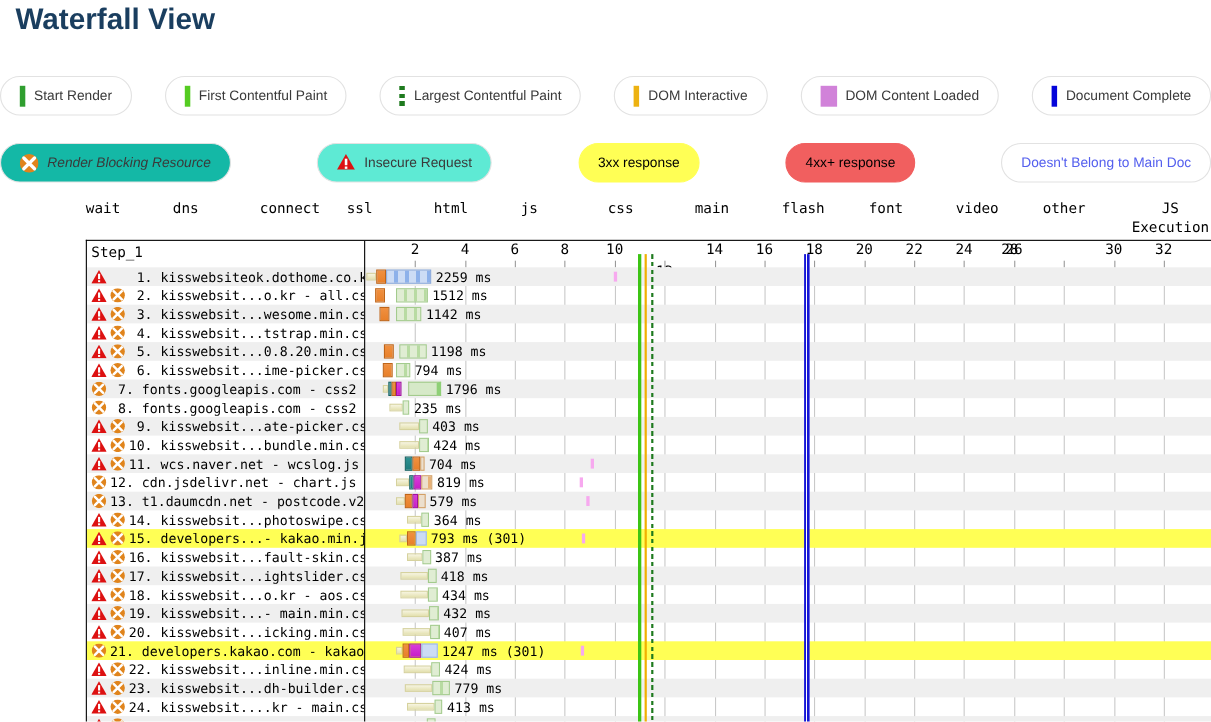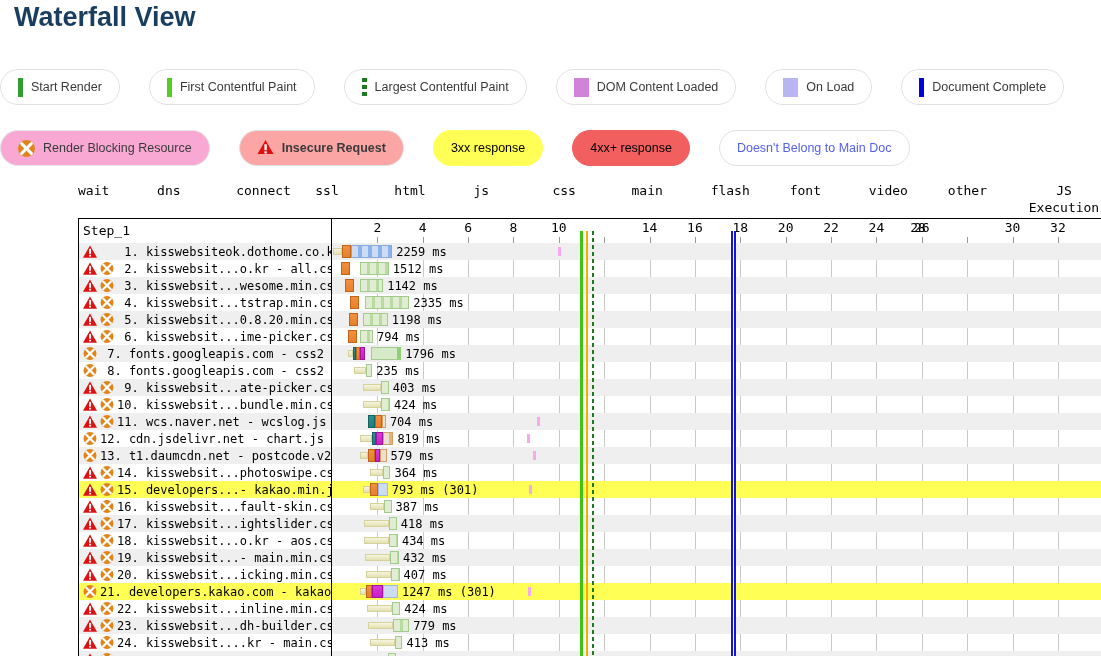--- a/index.html
+++ b/index.html
@@ -1,21 +1,21 @@
 <!DOCTYPE html>
 <html><head>
 <meta charset="utf-8">
 <style>
   html,body{margin:0;padding:0;background:#fff;}
   body{width:1101px;height:656px;overflow:hidden;font-family:"Liberation Sans","DejaVu Sans",sans-serif;}
   .page{position:relative;width:1101px;height:656px;}
 
   .page-title{position:absolute;left:14px;top:2px;margin:0;font-size:27px;font-weight:bold;color:#1a3e5f;letter-spacing:0;}
 
-  .legend-row{position:absolute;left:0;right:0;display:flex;justify-content:flex-start;gap:29px;}
+  .legend-row{position:absolute;left:0;right:0;display:flex;justify-content:space-between;gap:1px;}
   .legend-row-1{top:69px;}
   .legend-row-2{top:130px;}
   .pill{display:flex;align-items:center;gap:8px;background:#fff;border:1px solid #e2e2e2;border-radius:19px;
         height:36px;padding:0 17px;font-size:12.5px;color:#3a3a3a;box-sizing:border-box;white-space:nowrap;}
   .marker-bar{display:inline-block;width:5px;height:19px;}
   .marker-square{display:inline-block;width:15px;height:19px;}
   .marker-dashed{display:inline-block;width:5px;height:19px;}
   .pill .flag-svg{width:17px;height:17px;display:inline-block;}
 
   .phase-legend{position:absolute;left:78px;top:182px;width:1023px;display:flex;gap:5px;}
@@ -71,41 +71,41 @@
       </div>
       <div class="pill">
         <span class="marker-bar" style="background: rgb(85, 204, 34);"></span>
         <span>First Contentful Paint</span>
       </div>
       <div class="pill">
         <span class="marker-dashed" style="background: repeating-linear-gradient(rgb(30, 122, 30) 0px, rgb(30, 122, 30) 4px, transparent 4px, transparent 7px);"></span>
         <span>Largest Contentful Paint</span>
       </div>
       <div class="pill">
+        <span class="marker-bar" style="background: rgb(237, 178, 17);"></span>
+        <span>DOM Interactive</span>
+      </div>
+      <div class="pill">
         <span class="marker-square" style="background: rgb(209, 130, 217);"></span>
         <span>DOM Content Loaded</span>
-      </div>
-      <div class="pill">
-        <span class="marker-square" style="background: rgb(185, 181, 242);"></span>
-        <span>On Load</span>
       </div>
       <div class="pill">
         <span class="marker-bar" style="background: rgb(4, 4, 218);"></span>
         <span>Document Complete</span>
       </div>
     </div>
   <div class="legend-row legend-row-2">
-      <div class="pill" style="background: #f9a8d4;">
+      <div class="pill" style="background: #14b8a6; font-style: italic;">
         <span class="flag-svg"><svg viewBox="0 0 16 16">
             <circle cx="8" cy="8" r="8" fill="#e0841c"></circle>
             <path d="M3.4 3.4 L12.6 12.6 M12.6 3.4 L3.4 12.6" stroke="#fff" stroke-width="2.8" stroke-linecap="round"></path>
           </svg></span>
         <span style="color: rgb(58, 58, 58);">Render Blocking Resource</span>
       </div>
-      <div class="pill" style="background: #fca5a5; font-weight: bold;">
+      <div class="pill" style="background: #5eead4;">
         <span class="flag-svg"><svg viewBox="0 0 16 14">
             <path d="M8 0 L16 14 H0 Z" fill="#dd1111"></path>
             <rect x="7" y="4" width="2.2" height="5.6" fill="#fff"></rect>
             <rect x="7" y="10.7" width="2.2" height="2" fill="#fff"></rect>
           </svg></span>
         <span style="color: rgb(58, 58, 58);">Insecure Request</span>
       </div>
       <div class="pill" style="background: rgb(255, 255, 85); border-color: rgb(255, 255, 85);">
         <span style="color: rgb(0, 0, 0);">3xx response</span>
       </div>
@@ -304,25 +304,20 @@
               </svg>
             </span>
             <span class="row-icon">
               <svg viewBox="0 0 16 16">
                 <circle cx="8" cy="8" r="8" fill="#e0841c"></circle>
                 <path d="M3.4 3.4 L12.6 12.6 M12.6 3.4 L3.4 12.6" stroke="#fff" stroke-width="2.8" stroke-linecap="round"></path>
               </svg>
             </span>
             <span class="row-label"> 4. kisswebsit...tstrap.min.css</span>
           </div>
-          <div class="row-chart">
-            <div class="seg seg-connect" style="left: 19.0549px; width: 8.62006px;"></div>
-            <div class="seg seg-css" style="left: 34.4802px; width: 43.7808px;"></div>
-            <div class="bar-label" style="left: 82.2611px;">2335 ms</div>
-          </div>
         </div>
         <div class="wf-row alt">
           <div class="row-left">
             <span class="row-icon">
               <svg viewBox="0 0 16 14">
                 <path d="M8 0 L16 14 H0 Z" fill="#dd1111"></path>
                 <rect x="7" y="4" width="2.2" height="5.6" fill="#fff"></rect>
                 <rect x="7" y="10.7" width="2.2" height="2" fill="#fff"></rect>
               </svg>
             </span>

